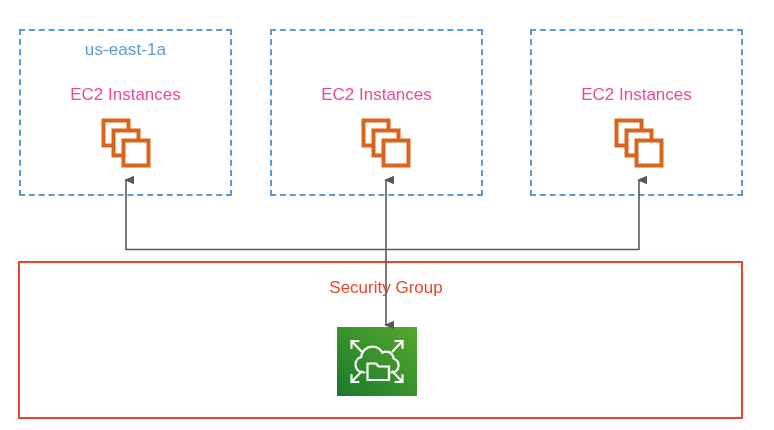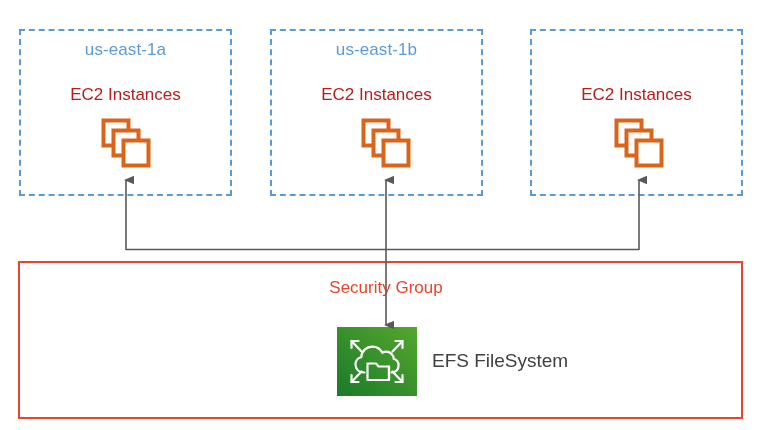--- a/index.html
+++ b/index.html
@@ -31,21 +31,21 @@
     text-align: center;
     color: #5B9BD5;
     font-size: 17px;
     letter-spacing: 0.1px;
     white-space: nowrap;
   }
   .az-sublabel {
     position: absolute;
     width: 100%;
     text-align: center;
-    color: #b91c1c;
+    color: #ec4899;
     font-size: 17px;
     white-space: nowrap;
   }
 
   
   .ec2-icon {
     position: absolute;
     width: 52px;
     height: 52px;
   }
@@ -98,21 +98,20 @@
   <div class="az-sublabel" style="left:19px; top:85px; width:213px;">EC2 Instances</div>
   <div class="ec2-icon" style="left:100px; top:117px;">
     <svg viewBox="0 0 52 52" width="52" height="52" aria-hidden="true">
       <rect x="3.5" y="3.5" width="25" height="25" fill="none" stroke="#D9651B" stroke-width="4"></rect>
       <rect x="13.5" y="13.5" width="25" height="25" fill="#ffffff" stroke="#D9651B" stroke-width="4"></rect>
       <rect x="23.5" y="23.5" width="25" height="25" fill="#ffffff" stroke="#D9651B" stroke-width="4"></rect>
     </svg>
   </div>
 
   <div class="az-box" style="left:270px; top:29px; width:213px; height:167px;"></div>
-  <div class="az-label" style="left:270px; top:40px; width:213px;">us-east-1b</div>
   <div class="az-sublabel" style="left:270px; top:85px; width:213px;">EC2 Instances</div>
   <div class="ec2-icon" style="left:360px; top:117px;">
     <svg viewBox="0 0 52 52" width="52" height="52" aria-hidden="true">
       <rect x="3.5" y="3.5" width="25" height="25" fill="none" stroke="#D9651B" stroke-width="4"></rect>
       <rect x="13.5" y="13.5" width="25" height="25" fill="#ffffff" stroke="#D9651B" stroke-width="4"></rect>
       <rect x="23.5" y="23.5" width="25" height="25" fill="#ffffff" stroke="#D9651B" stroke-width="4"></rect>
     </svg>
   </div>
 
   <div class="az-box" style="left:530px; top:29px; width:213px; height:167px;"></div>
@@ -156,21 +155,20 @@
         <path d="M14.5 14.0 L24.5 24.5"></path>
         <path d="M65.5 21.0 v-7.0 h-7.0"></path>
         <path d="M65.5 14.0 L55.5 24.5"></path>
         <path d="M14.5 48.0 v7.0 h7.0"></path>
         <path d="M14.5 55.0 L24.5 44.5"></path>
         <path d="M65.5 48.0 v7.0 h-7.0"></path>
         <path d="M65.5 55.0 L55.5 44.5"></path>
       </g>
     </svg>
   </div>
-  <div class="efs-label" style="left:432px; top:350px;">EFS FileSystem</div>
 
   <svg class="connectors" viewBox="0 0 774 430" width="774" height="430">
     <defs>
       <marker id="arrowUp" markerWidth="10" markerHeight="10" refX="5" refY="2" orient="auto" markerUnits="userSpaceOnUse">
         <path d="M5 0 L9.2 10 L0.8 10 Z" fill="#595959"></path>
       </marker>
       <marker id="arrowDown" markerWidth="10" markerHeight="10" refX="5" refY="8" orient="auto" markerUnits="userSpaceOnUse">
         <path d="M5 10 L9.2 0 L0.8 0 Z" fill="#595959"></path>
       </marker>
     </defs>

